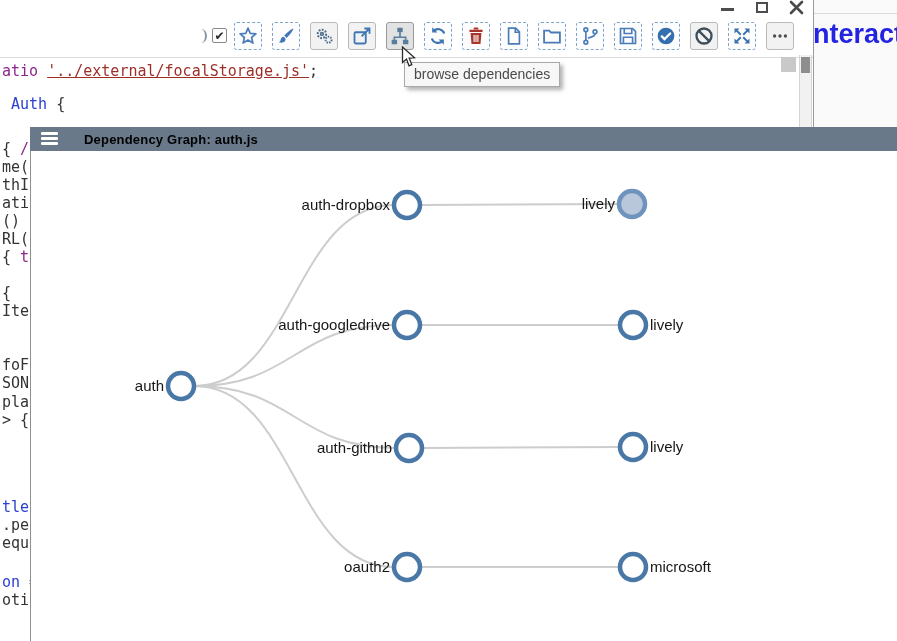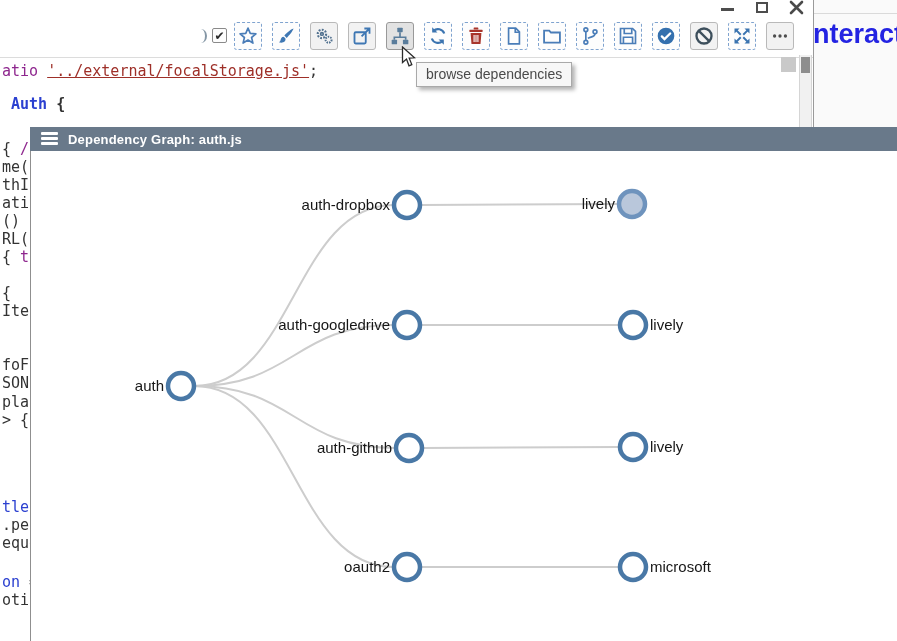--- a/index.html
+++ b/index.html
@@ -48,45 +48,45 @@
   
   .scroll-sq { position:absolute; left:781px; top:57px; width:15px; height:15px; background:#c9c9c9; z-index:6; }
   .vscroll { position:absolute; left:799px; top:55px; width:13px; height:72px; background:#f1f1f1;
              border-left:1px solid #d5d5d5; border-right:1px solid #d5d5d5; z-index:6; }
   .vscroll .thumb { position:absolute; left:1px; top:2px; width:9px; height:16px; background:#8e8e8e; }
 
   
   .dg-panel { position:absolute; left:30px; top:127px; width:867px; height:514px; z-index:7; }
   .dg-header { position:absolute; left:0; top:0; width:867px; height:24px; background:#69798a;
                display:flex; align-items:center; }
-  .dg-title { color:#ffffff; font-size:13px; font-weight:bold; margin-left:38px; letter-spacing:.2px; }
+  .dg-title { color:#000000; font-size:13px; font-weight:bold; margin-left:54px; letter-spacing:.2px; }
   .hamburger { position:absolute; left:11px; top:5px; width:17px; height:14px; cursor:pointer; }
   .hamburger span { display:block; width:17px; height:2.6px; background:#fff; margin-bottom:2.6px; border-radius:1px; }
   .dg-body { position:absolute; left:0; top:24px; width:867px; height:490px; background:#fff;
              border-left:1px solid #8f8f8f; }
   .dg-body svg { display:block; }
   .edge { fill:none; stroke:#cdcdcd; stroke-width:2; }
   .node { fill:#ffffff; stroke:#4978a6; stroke-width:4.5; }
   .node.filled { fill:#b9c7db; stroke:#6e93bd; }
   .nlabel { font-family:"Liberation Sans",sans-serif; font-size:15px; fill:#161616; }
 
   
   .tooltip { position:absolute; left:404px; top:62px; z-index:9; background:#f7f7f7;
              border:1px solid #a9a9a9; padding:3px 9px 4px 9px; font-size:14px; color:#4a4a4a;
-             box-shadow:3px 3px 4px rgba(0,0,0,.3); white-space:nowrap;margin-left:12px; }
+             box-shadow:3px 3px 4px rgba(0,0,0,.3); white-space:nowrap; }
   .cursor { position:absolute; left:401px; top:46px; width:15px; height:22px; z-index:10; }
 </style>
 </head>
 <body>
 
 <div id="screen">
 
   <div class="editor">
       <div class="code-line" style="top: 4px;"><span class="tok-purple">atio </span><span class="tok-red">'../external/focalStorage.js'</span><span class="tok-default">;</span></div>
-      <div class="code-line" style="top: 37px; font-weight: bold;"><span class="tok-blue"> Auth</span><span class="tok-default"> {</span></div>
+      <div class="code-line" style="top: 37px;"><span class="tok-blue"> Auth</span><span class="tok-default"> {</span></div>
       <div class="code-line" style="top: 82px;"><span class="tok-default">{ </span><span class="tok-purple">/*</span></div>
       <div class="code-line" style="top: 100px;"><span class="tok-default">me()</span></div>
       <div class="code-line" style="top: 118px;"><span class="tok-default">thIn</span></div>
       <div class="code-line" style="top: 136px;"><span class="tok-default">atio</span></div>
       <div class="code-line" style="top: 154px;"><span class="tok-default">() {</span></div>
       <div class="code-line" style="top: 172px;"><span class="tok-default">RL()</span></div>
       <div class="code-line" style="top: 190px;"><span class="tok-default">{ </span><span class="tok-purple">th</span></div>
       <div class="code-line" style="top: 226px;"><span class="tok-default">{</span></div>
       <div class="code-line" style="top: 244px;"><span class="tok-default">Iter</span></div>
       <div class="code-line" style="top: 298px;"><span class="tok-default">foFr</span></div>

